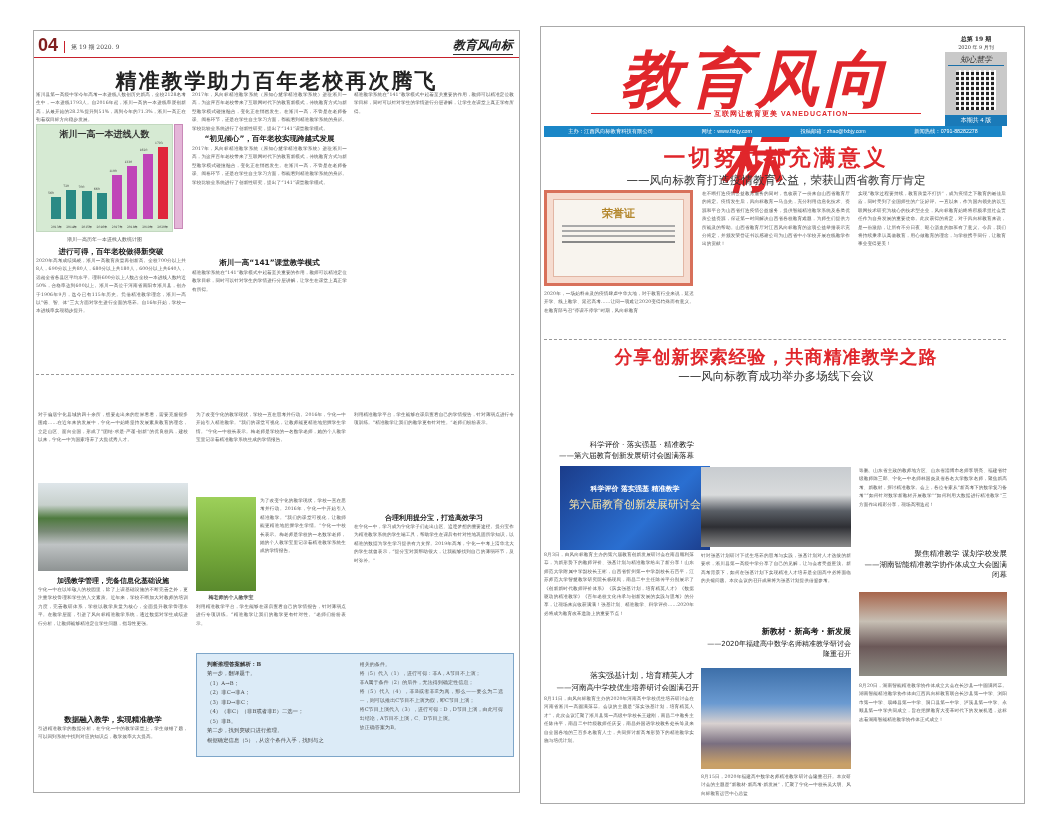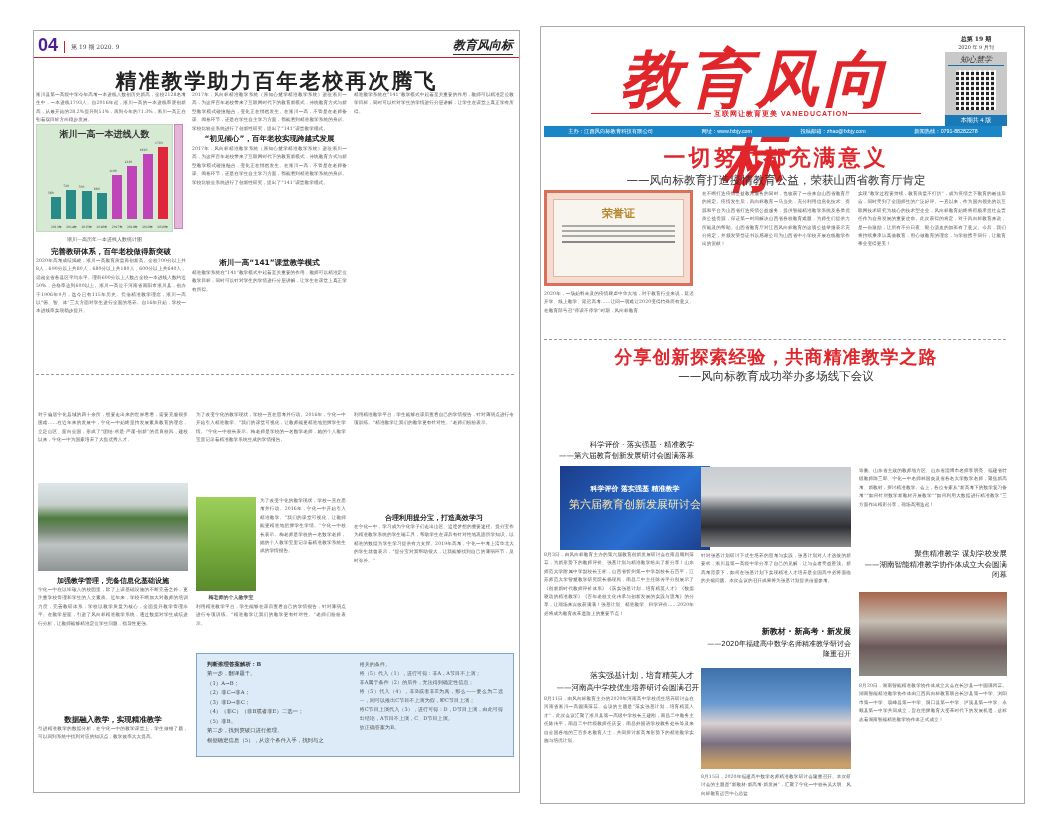--- a/index.html
+++ b/index.html
@@ -5,21 +5,21 @@
 *{box-sizing:border-box;margin:0;padding:0}
 body{width:1041px;height:821px;background:#fff;font-family:"DejaVu Serif","Liberation Serif",serif;position:relative;overflow:hidden;color:#333}
 .page{position:absolute;border:1px solid #aaa;background:#fff}
 #left{left:33px;top:30px;width:487px;height:763px}
 #right{left:540px;top:26px;width:485px;height:778px}
 .abs{position:absolute}
 .tx{font-size:4.6px;line-height:8.4px;color:#555;text-align:justify;letter-spacing:0.1px;overflow:hidden}
 .h-sub{font-family:"DejaVu Sans","Liberation Sans",sans-serif;font-weight:bold;color:#222;text-align:center}
 .dash{border-top:1px dashed #999}
 
-.pgnum{left:4px;top:4px;font-family:"Liberation Sans",sans-serif;font-weight:bold;color:#4c1d95;font-size:18px}
+.pgnum{left:4px;top:4px;font-family:"Liberation Sans",sans-serif;font-weight:bold;color:#7f1d1d;font-size:18px}
 .issue{left:30px;top:10px;font-size:6px;color:#444;border-left:1px solid #c8202b;padding-left:6px;height:12px;line-height:12px}
 .mast-sm{right:6px;top:6px;font-size:12px;font-style:italic;font-weight:bold;color:#222;border-bottom:1px solid #333}
 .rule-red{left:0;top:26px;width:100%;border-top:1px solid #c8202b}
 .title1{left:0;top:36px;width:100%;text-align:center;font-size:21px;font-weight:bold;color:#222;letter-spacing:2px}
 .chart{left:2px;top:93px;width:137px;height:108px;background:#d6ead3;border:1px solid #c3d9c0}
 .chart .ct{position:absolute;top:3px;width:100%;text-align:center;font-family:"Liberation Sans",sans-serif;font-weight:bold;font-size:9px;color:#333}
 .bars{position:absolute;left:14px;right:4px;bottom:12px;top:20px;display:flex;align-items:flex-end;justify-content:space-between}
 .bar{width:10px;position:relative}
 .bar span{position:absolute;top:-6px;left:-3px;font-size:3px;color:#333;white-space:nowrap}
 .bx{position:absolute;bottom:2px;left:14px;right:4px;display:flex;justify-content:space-between;font-size:3px;color:#333}
@@ -101,21 +101,21 @@
         <span>2015年</span>
         <span>2016年</span>
         <span>2017年</span>
         <span>2018年</span>
         <span>2019年</span>
         <span>2020年</span>
       </div>
   </div>
   <div class="abs pink"></div>
   <div class="abs cap" style="left:2px;top:205px;width:137px">淅川一高历年一本进线人数统计图</div>
-  <div class="abs h-sub" style="left:2px;top:216px;width:150px;font-size:7.5px">完善教研体系，百年老校做得新突破</div>
+  <div class="abs h-sub" style="left:2px;top:216px;width:150px;font-size:7.5px">进行可得，百年老校做得新突破</div>
   <div class="abs tx" style="left:2px;top:226px;width:150px;height:110px">2020年高考成绩揭晓，淅川一高教育质量再创新高。全校700分以上共8人，690分以上共80人，680分以上共180人，600分以上共640人，远超全省各县区平均水平。理科600分以上人数占全校一本进线人数约近50%，合格率达到600以上。淅川一高位于河南省南阳市淅川县，创办于1906年9月，迄今已有115年历史。凭借精准教学理念，淅川一高以“德、智、体”三大方面对学生进行全面的培养。自16年开始，学校一本进线率实现稳步提升。</div>
 
   <div class="abs tx" style="left:158px;top:60px;width:155px;height:40px">2017年，风向标精准教学系统（原知心慧学精准教学系统）进驻淅川一高，为这座百年老校带来了互联网时代下的教育新模式，传统教育方式与新型教学模式碰撞融合，变化正在悄然发生。在淅川一高，不管是在老师备课、阅卷环节，还是在学生自主学习方面，都能看到精准教学系统的身影。学校比较全系统进行了创新性研究，提出了“141”课堂教学模式。</div>
   <div class="abs h-sub" style="left:158px;top:103px;width:155px;font-size:7.5px">“初见倾心”，百年老校实现跨越式发展</div>
   <div class="abs tx" style="left:158px;top:114px;width:155px;height:110px">2017年，风向标精准教学系统（原知心慧学精准教学系统）进驻淅川一高，为这座百年老校带来了互联网时代下的教育新模式，传统教育方式与新型教学模式碰撞融合，变化正在悄然发生。在淅川一高，不管是在老师备课、阅卷环节，还是在学生自主学习方面，都能看到精准教学系统的身影。学校比较全系统进行了创新性研究，提出了“141”课堂教学模式。</div>
   <div class="abs h-sub" style="left:158px;top:227px;width:155px;font-size:7.5px">淅川一高“141”课堂教学模式</div>
   <div class="abs tx" style="left:158px;top:238px;width:155px;height:98px">精准教学系统在“141”教学模式中起着至关重要的作用，教师可以精准定位教学目标，同时可以针对学生的学情进行分层讲解，让学生在课堂上真正学有所得。</div>
 
   <div class="abs tx" style="left:320px;top:60px;width:160px;height:276px">精准教学系统在“141”教学模式中起着至关重要的作用，教师可以精准定位教学目标，同时可以针对学生的学情进行分层讲解，让学生在课堂上真正学有所得。</div>
 

